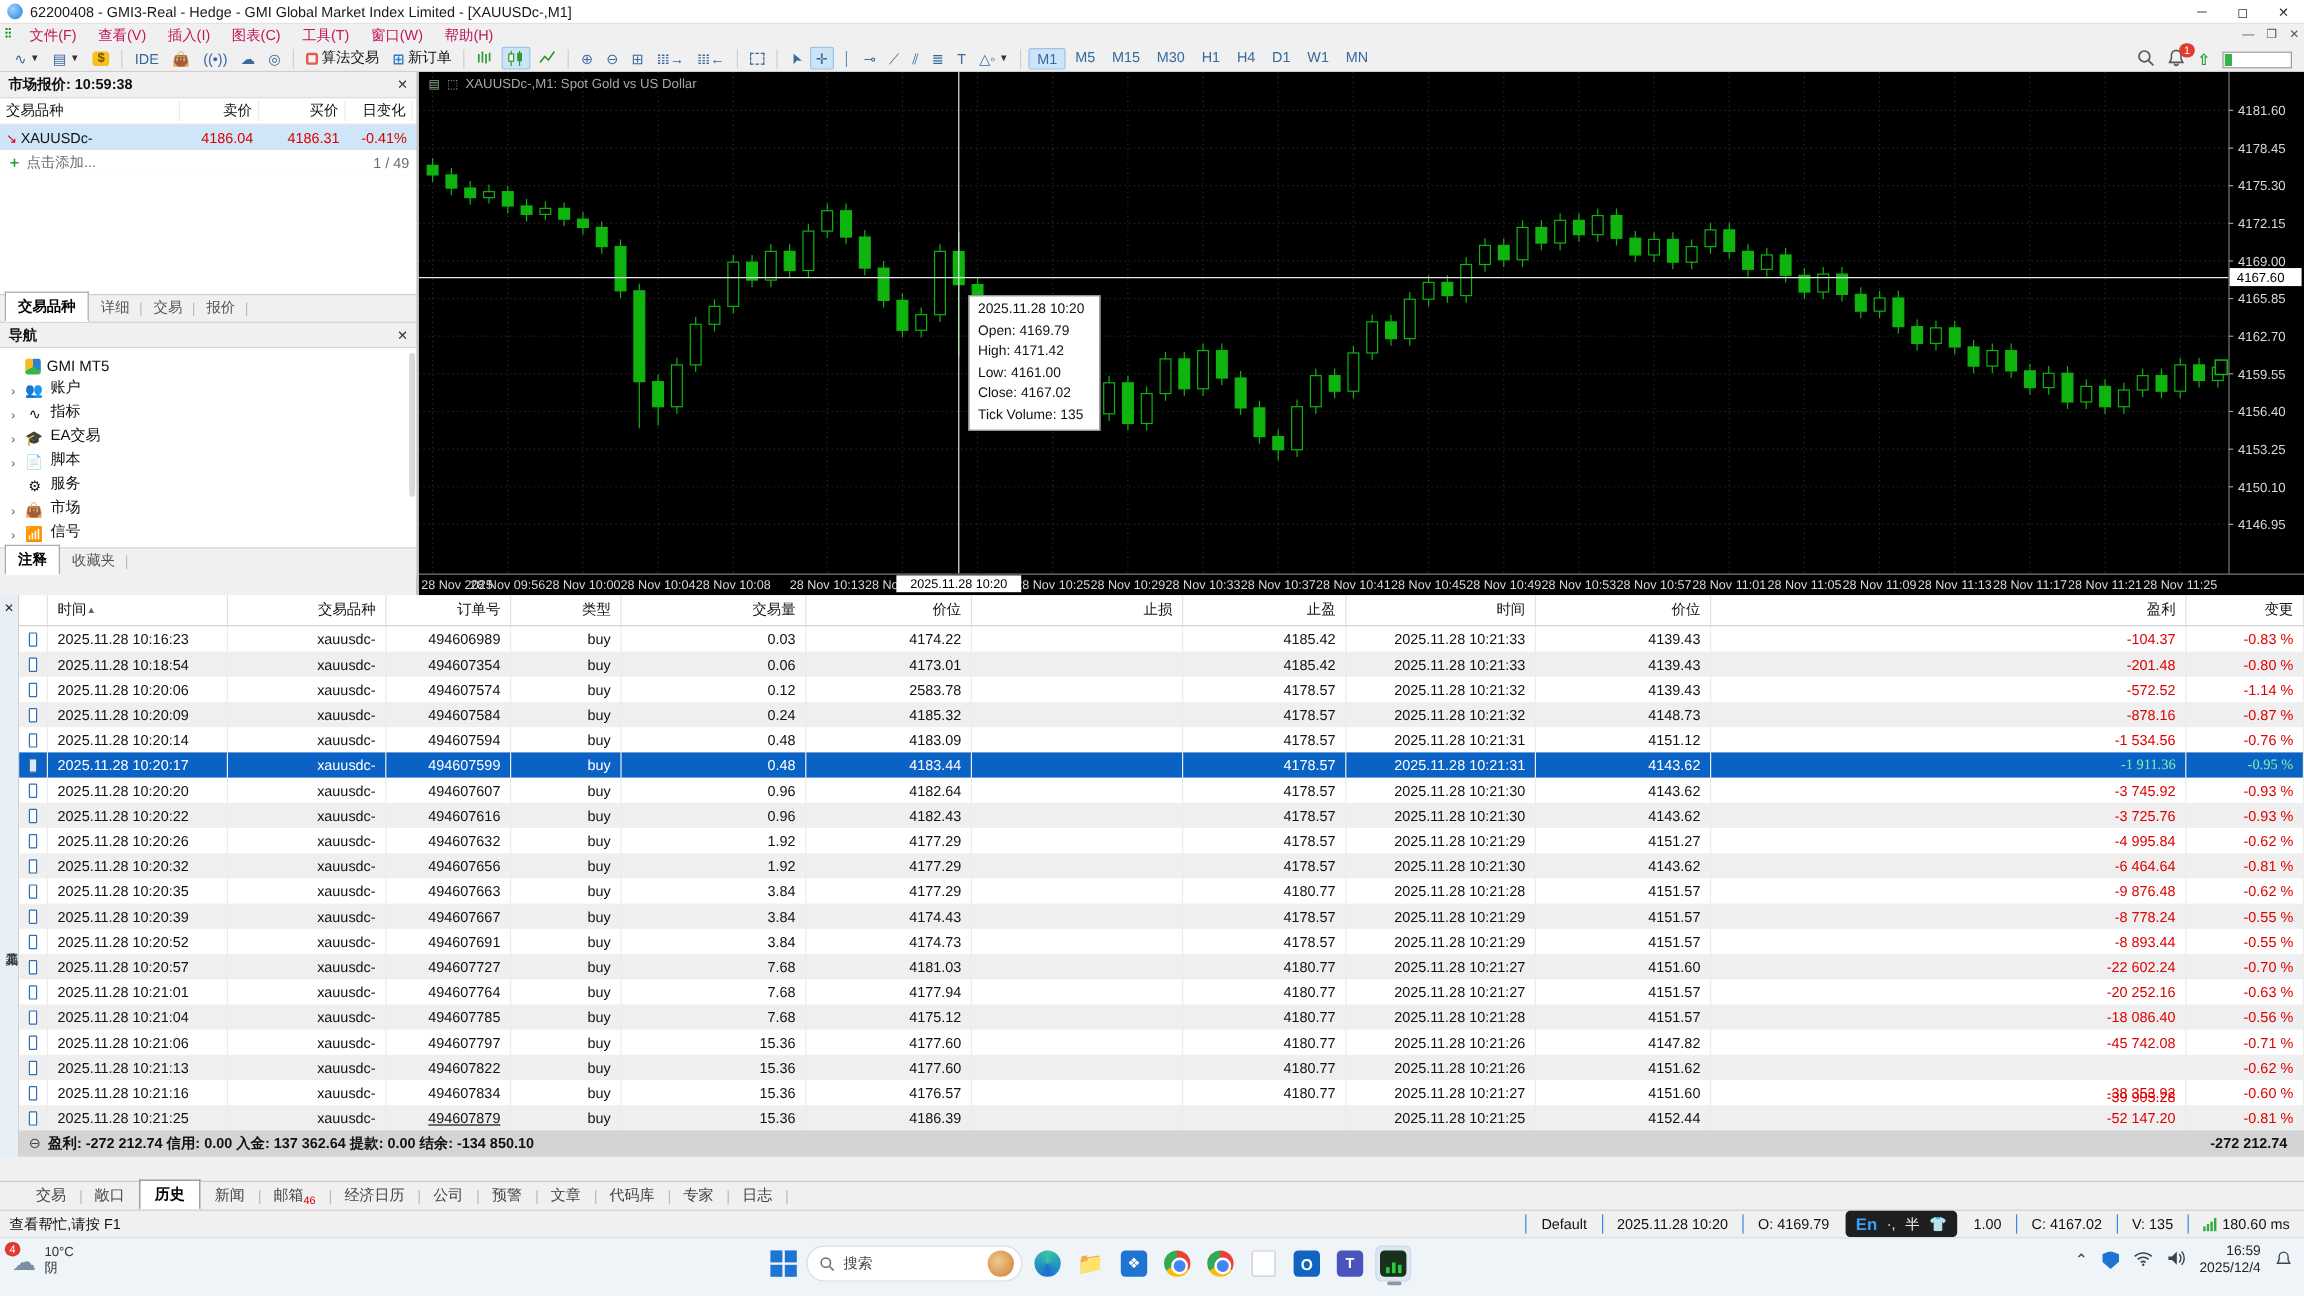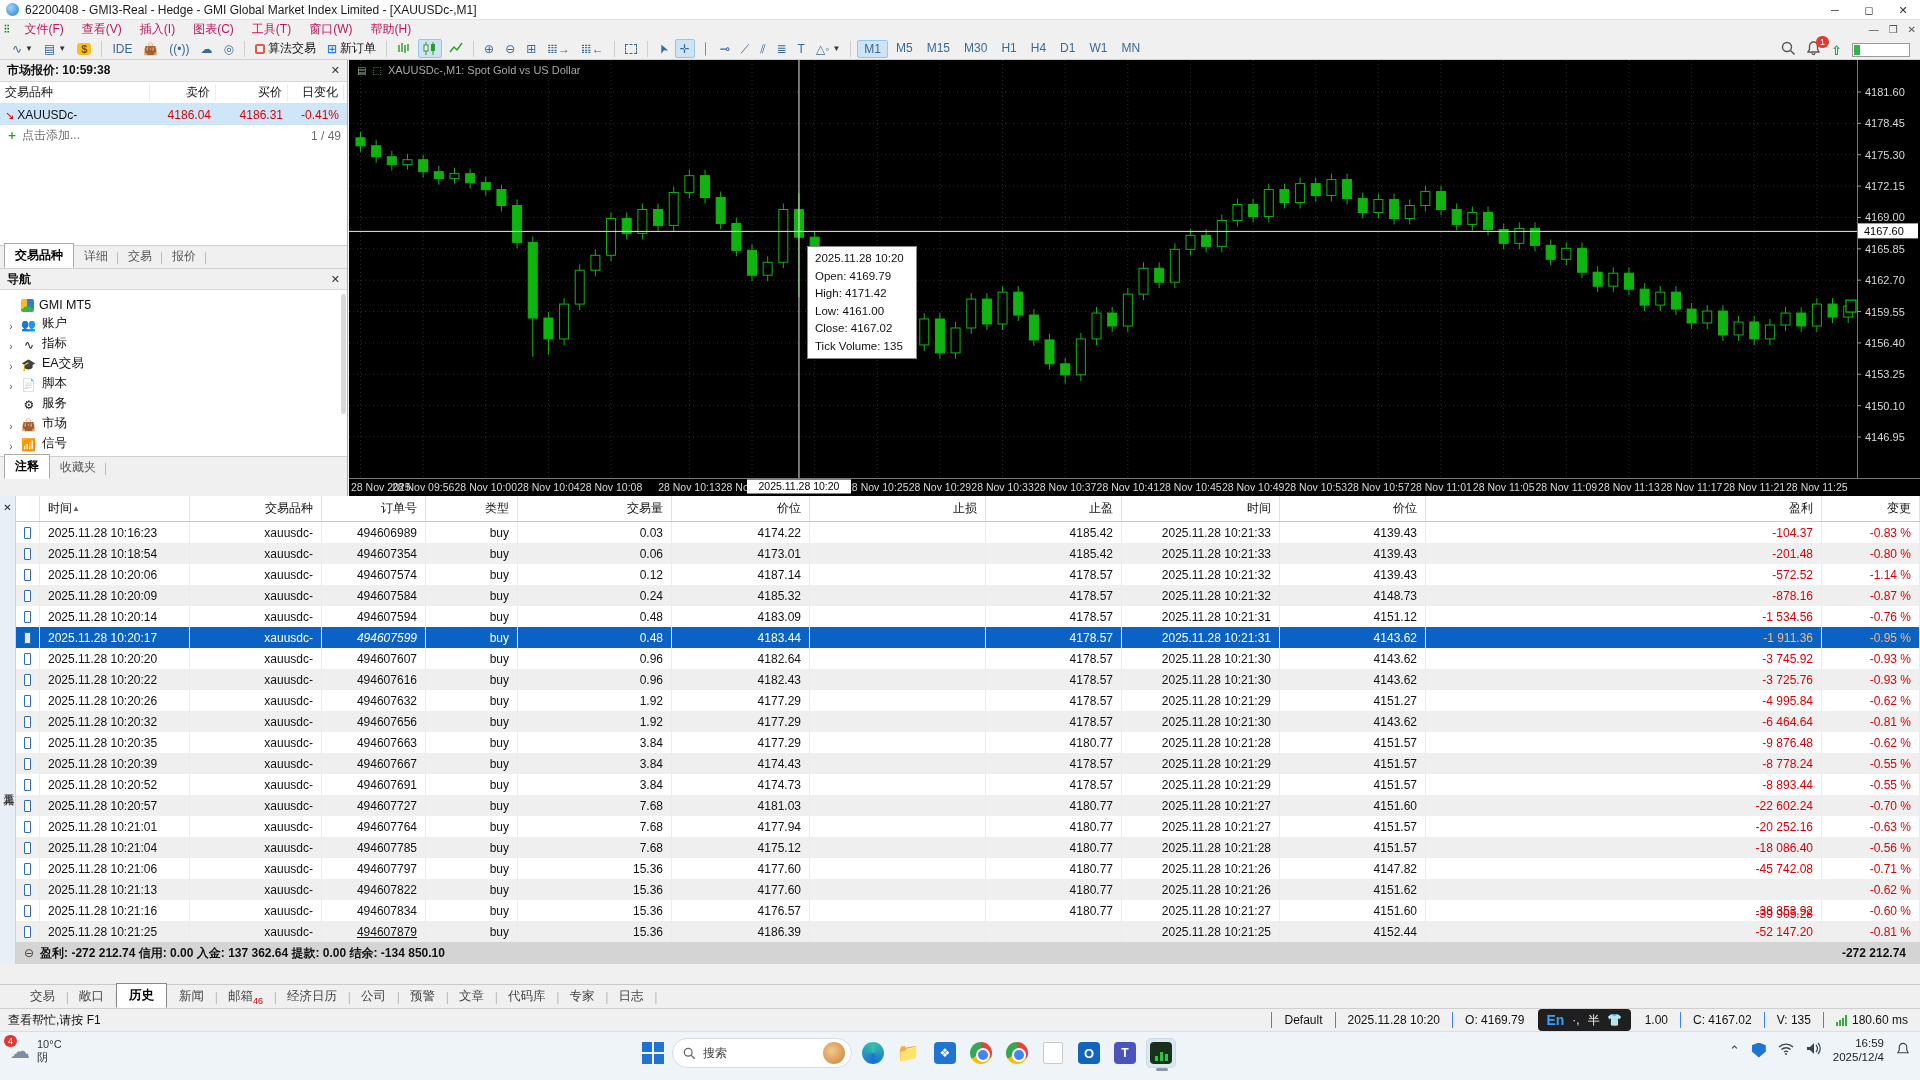--- a/index.html
+++ b/index.html
@@ -67,21 +67,21 @@
   .toolbox-strip{position:absolute;left:0;top:496px;width:16px;height:468px;background:#e9eff7;border-right:1px solid #d0d0d0;}
   .toolbox-strip .x{display:block;text-align:center;color:#222;font-size:10px;padding-top:6px;}
   .toolbox-strip .vlabel{position:absolute;left:1px;top:290px;writing-mode:vertical-lr;font-size:11px;color:#333;}
   .histhead{position:absolute;left:16px;top:496px;width:1904px;height:26px;background:#fff;border-bottom:1px solid #c8c8c8;display:flex;align-items:center;font-size:12px;color:#111;}
   .hcell{padding:0 8px;border-right:1px solid #e2e2e2;text-align:right;height:100%;display:flex;align-items:center;justify-content:flex-end;}
   .hcell.first{justify-content:flex-start;}
   .histrows{position:absolute;left:16px;top:522px;width:1904px;height:420px;background:#fff;}
   .hrow{display:flex;height:21px;align-items:center;font-size:12px;}
   .hrow.alt{background:#efefef;}
   .hrow.sel{background:#0a62c4;color:#fff;}
-  .hrow.sel .neg{color:#fdba74;}
+  .hrow.sel .neg{color:#86efac;font-family:Liberation Serif, serif;}
   .cell{padding:0 8px;text-align:right;border-right:1px solid #ececec;height:100%;display:flex;align-items:center;justify-content:flex-end;overflow:hidden;}
   .cell.left{justify-content:flex-start;}
   .neg{color:#dd0000;}
   .doc{display:inline-block;width:9px;height:12px;border:1px solid #2f6db4;background:#fff;border-radius:1px;}
   .hrow.sel .doc{background:#dce9f8;}
   .summary{position:absolute;left:16px;top:942px;width:1904px;height:22px;background:#d4d4d4;display:flex;align-items:center;justify-content:space-between;font-weight:bold;padding:0 14px 0 8px;font-size:12px;}
   .sumleft{display:flex;gap:6px;align-items:center;}
   .sumico{color:#444;font-weight:normal;}
   .tablefill{position:absolute;left:16px;top:964px;width:1904px;height:20px;background:#f0f0f0;}
   
@@ -699,21 +699,21 @@
       </div>
       <div class="hrow">
         <div class="cell left" style="width: 24px;">
           <span class="doc"></span>
         </div>
         <div class="cell left" style="width: 150px;">2025.11.28 10:20:06</div>
         <div class="cell" style="width: 132px;">xauusdc-</div>
         <div class="cell" style="width: 104px;">494607574</div>
         <div class="cell" style="width: 92px;">buy</div>
         <div class="cell" style="width: 154px;">0.12</div>
-        <div class="cell" style="width: 138px;">4187.14</div>
+        <div class="cell" style="width: 138px;">2583.78</div>
         <div class="cell" style="width: 176px;"></div>
         <div class="cell" style="width: 136px;">4178.57</div>
         <div class="cell" style="width: 158px;">2025.11.28 10:21:32</div>
         <div class="cell" style="width: 146px;">4139.43</div>
         <div class="cell neg" style="width: 396px;">-572.52</div>
         <div class="cell neg" style="width: 98px;">-1.14 %</div>
       </div>
       <div class="hrow alt">
         <div class="cell left" style="width: 24px;">
           <span class="doc"></span>
@@ -747,21 +747,21 @@
         <div class="cell" style="width: 146px;">4151.12</div>
         <div class="cell neg" style="width: 396px;">-1 534.56</div>
         <div class="cell neg" style="width: 98px;">-0.76 %</div>
       </div>
       <div class="hrow alt sel">
         <div class="cell left" style="width: 24px;">
           <span class="doc"></span>
         </div>
         <div class="cell left" style="width: 150px;">2025.11.28 10:20:17</div>
         <div class="cell" style="width: 132px;">xauusdc-</div>
-        <div class="cell" style="width: 104px; font-style: italic;">494607599</div>
+        <div class="cell" style="width: 104px;">494607599</div>
         <div class="cell" style="width: 92px;">buy</div>
         <div class="cell" style="width: 154px;">0.48</div>
         <div class="cell" style="width: 138px;">4183.44</div>
         <div class="cell" style="width: 176px;"></div>
         <div class="cell" style="width: 136px;">4178.57</div>
         <div class="cell" style="width: 158px;">2025.11.28 10:21:31</div>
         <div class="cell" style="width: 146px;">4143.62</div>
         <div class="cell neg" style="width: 396px;">-1 911.36</div>
         <div class="cell neg" style="width: 98px;">-0.95 %</div>
       </div>

